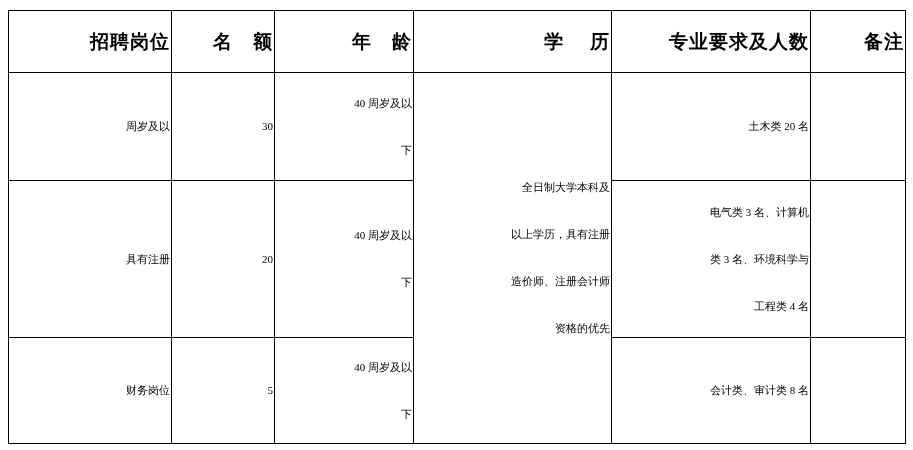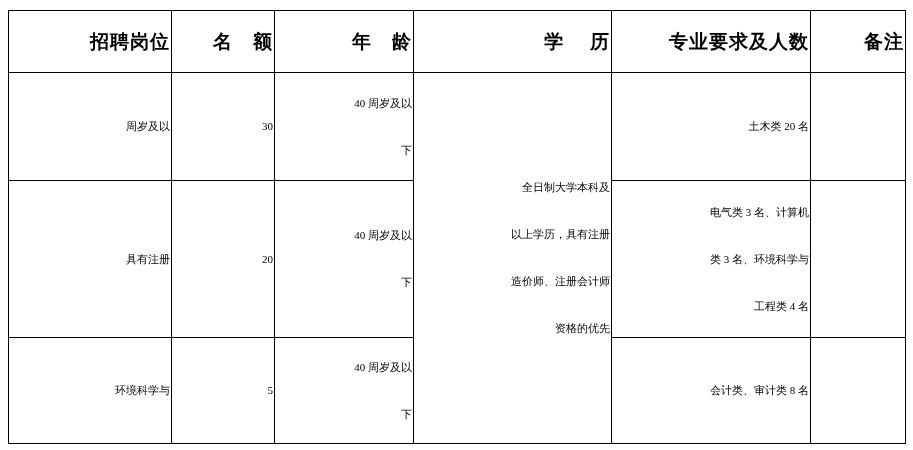--- a/index.html
+++ b/index.html
@@ -89,21 +89,21 @@
         <td>具有注册</td>
         <td>20</td>
         <td>40 周岁及以
 下</td>
         <td>电气类 3 名、计算机
 类 3 名、环境科学与
 工程类 4 名</td>
         <td></td>
       </tr>
       <tr class="r2">
-        <td>环境科学与</td>
+        <td>财务岗位</td>
         <td>5</td>
         <td>40 周岁及以
 下</td>
         <td>会计类、审计类 8 名</td>
         <td></td>
       </tr>
     </tbody>
   </table>
 </div>
 

